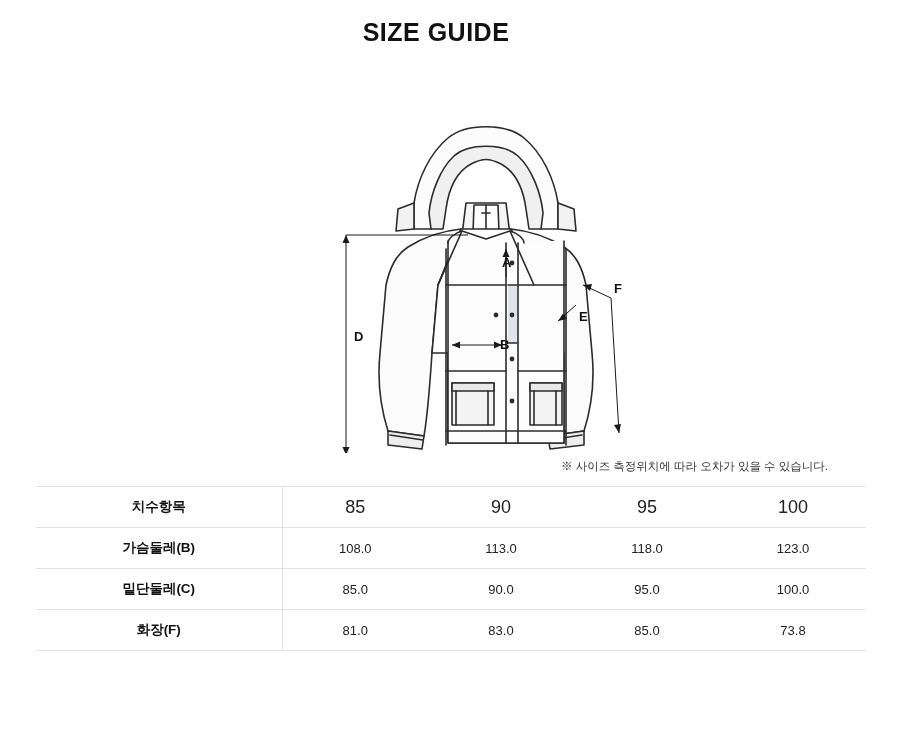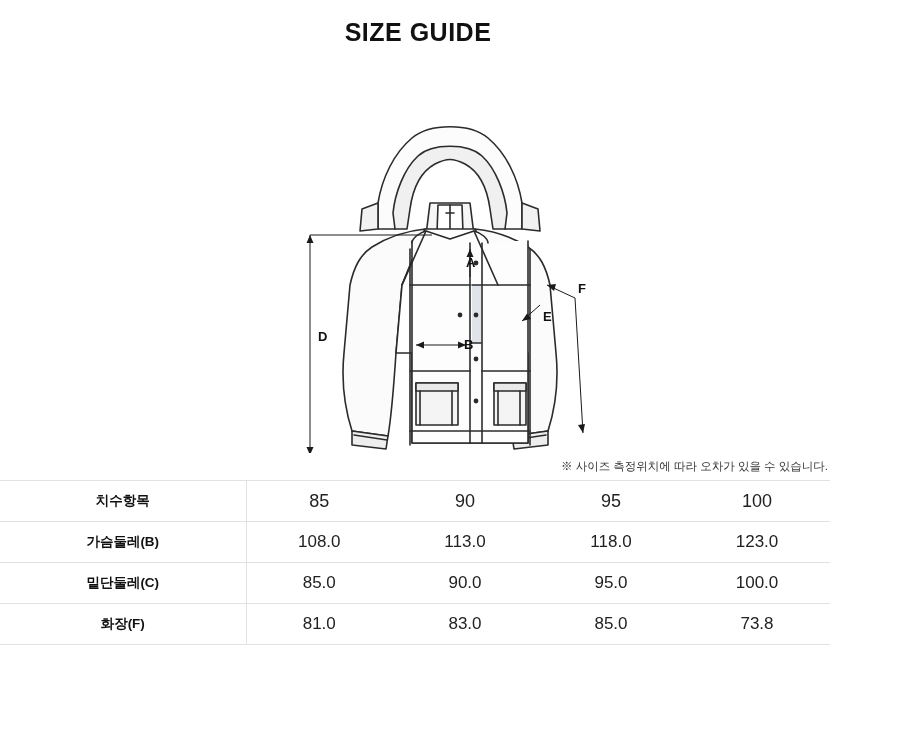--- a/index.html
+++ b/index.html
@@ -13,20 +13,21 @@
     font-family: "Liberation Sans", sans-serif;
     color: #1a1a1a;
     overflow: hidden;
     position: relative;
   }
   .page {
     width: 836px;
     height: 751px;
     position: relative;
     box-sizing: border-box;
+    padding-left: 36px;
   }
   .title {
     text-align: center;
     font-size: 25px;
     font-weight: bold;
     letter-spacing: 0.5px;
     padding-top: 18px;
     color: #111111;
   }
   .diagram-wrap {
@@ -34,32 +35,32 @@
     width: 900px;
     height: 400px;
     margin-top: 6px;
   }
   .note {
     text-align: right;
     font-size: 11.5px;
     color: #333333;
     padding-right: 8px;
     margin-top: 6px;
-    margin-bottom: 6px;
+    margin-bottom: 12px;
   }
   table.size-table {
     border-collapse: collapse;
     width: 900px;
     table-layout: fixed;
   }
   table.size-table td, table.size-table th {
     border-top: 1px solid #e2e2e2;
     border-bottom: 1px solid #e2e2e2;
     height: 40px;
-    font-size: 17px;
+    font-size: 13px;
     font-weight: normal;
     text-align: center;
     color: #222222;
     padding: 0;
   }
   table.size-table tr.header-row th.label-cell,
   table.size-table tr td.label-cell {
     font-weight: bold;
     font-size: 13.5px;
     color: #111111;

